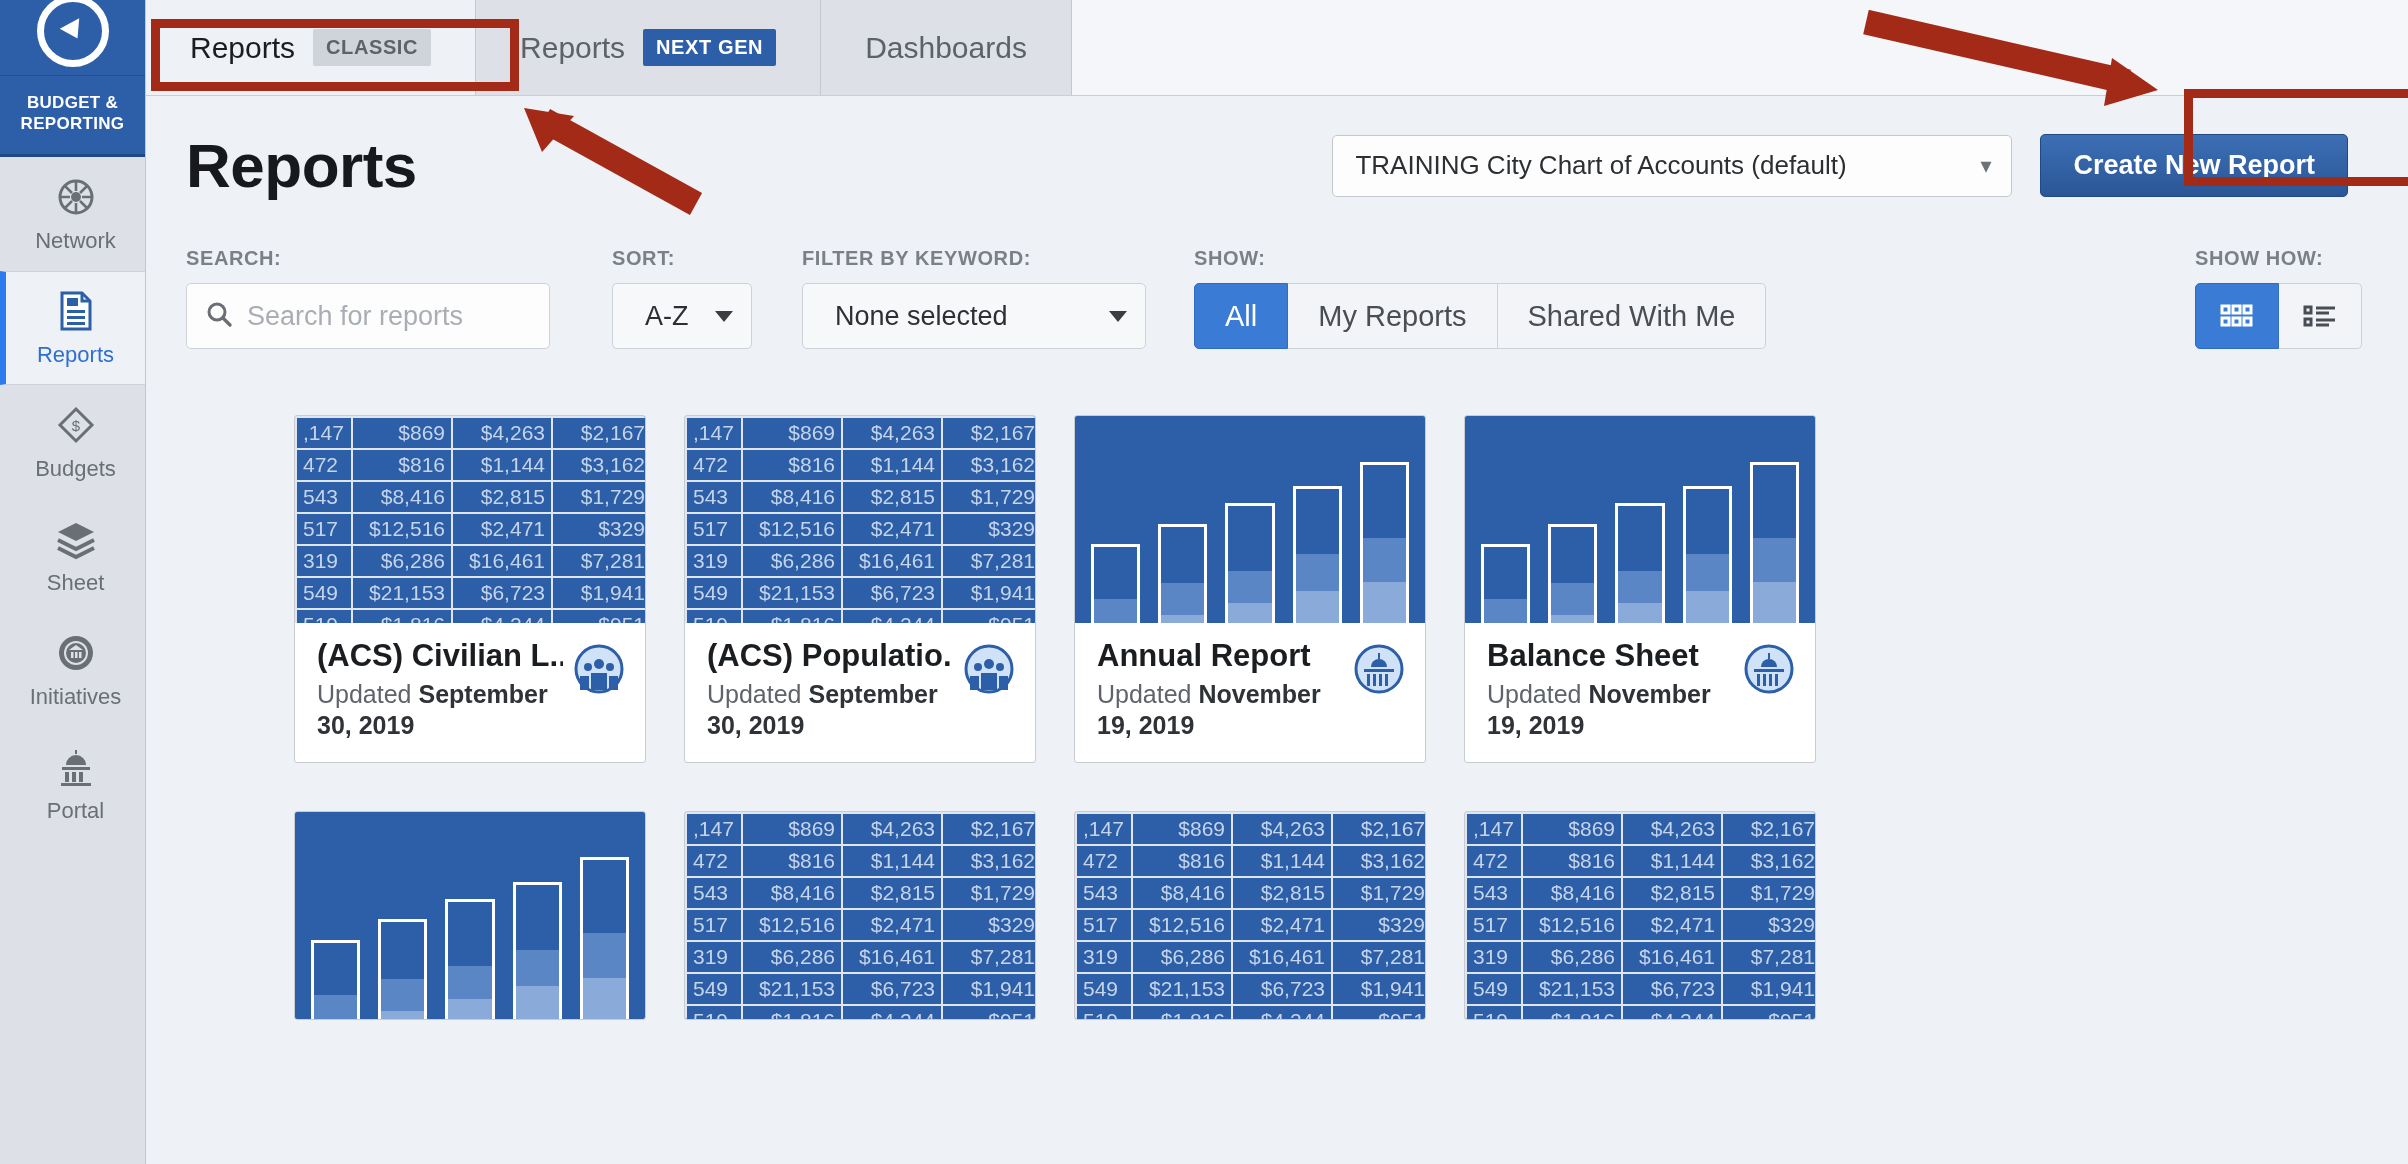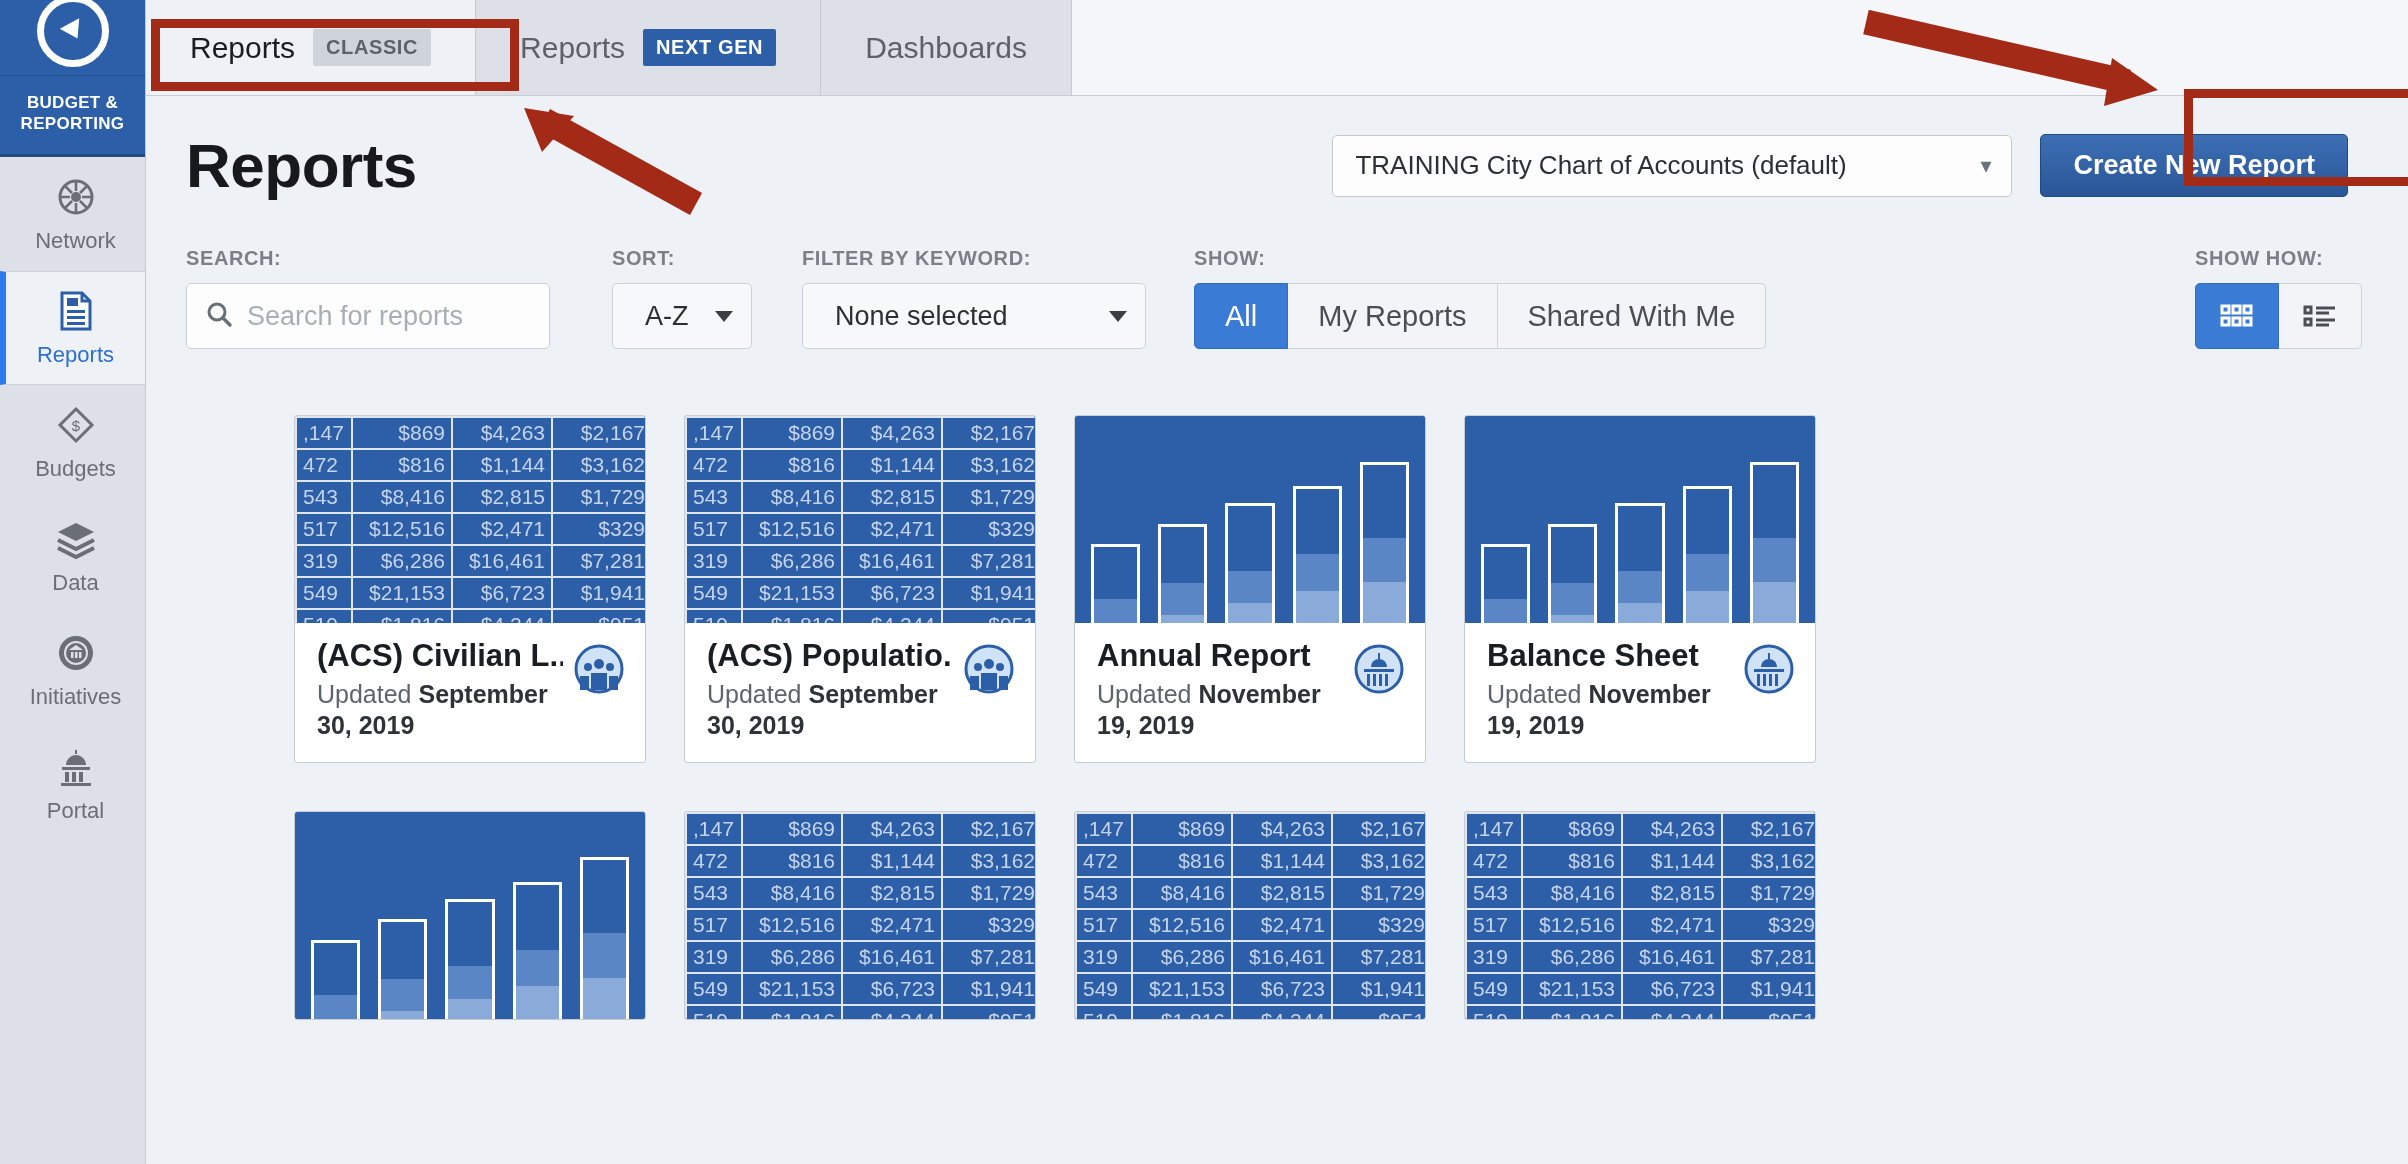--- a/index.html
+++ b/index.html
@@ -260,21 +260,21 @@
     </div>
 
     <div class="nav-item">
       <span class="nav-icon">
           <svg viewBox="0 0 44 44">
             <path d="M22 6L40 15 22 24 4 15z" fill="#6a6f75"></path>
             <path d="M4 23l18 9 18-9" fill="none" stroke="#6a6f75" stroke-width="4"></path>
             <path d="M4 31l18 9 18-9" fill="none" stroke="#6a6f75" stroke-width="4"></path>
           </svg>
         </span>
-      <span>Data</span>
+      <span>Sheet</span>
     </div>
 
     <div class="nav-item">
       <span class="nav-icon">
           <svg viewBox="0 0 44 44">
             <circle cx="22" cy="22" r="17" fill="#6a6f75"></circle>
             <circle cx="22" cy="22" r="12" fill="#dde1e7"></circle>
             <circle cx="22" cy="22" r="10" fill="#6a6f75"></circle>
             <path d="M22 14l7 5H15z" fill="#dde1e7"></path>
             <rect x="17" y="21" width="2.5" height="6" fill="#dde1e7"></rect>

